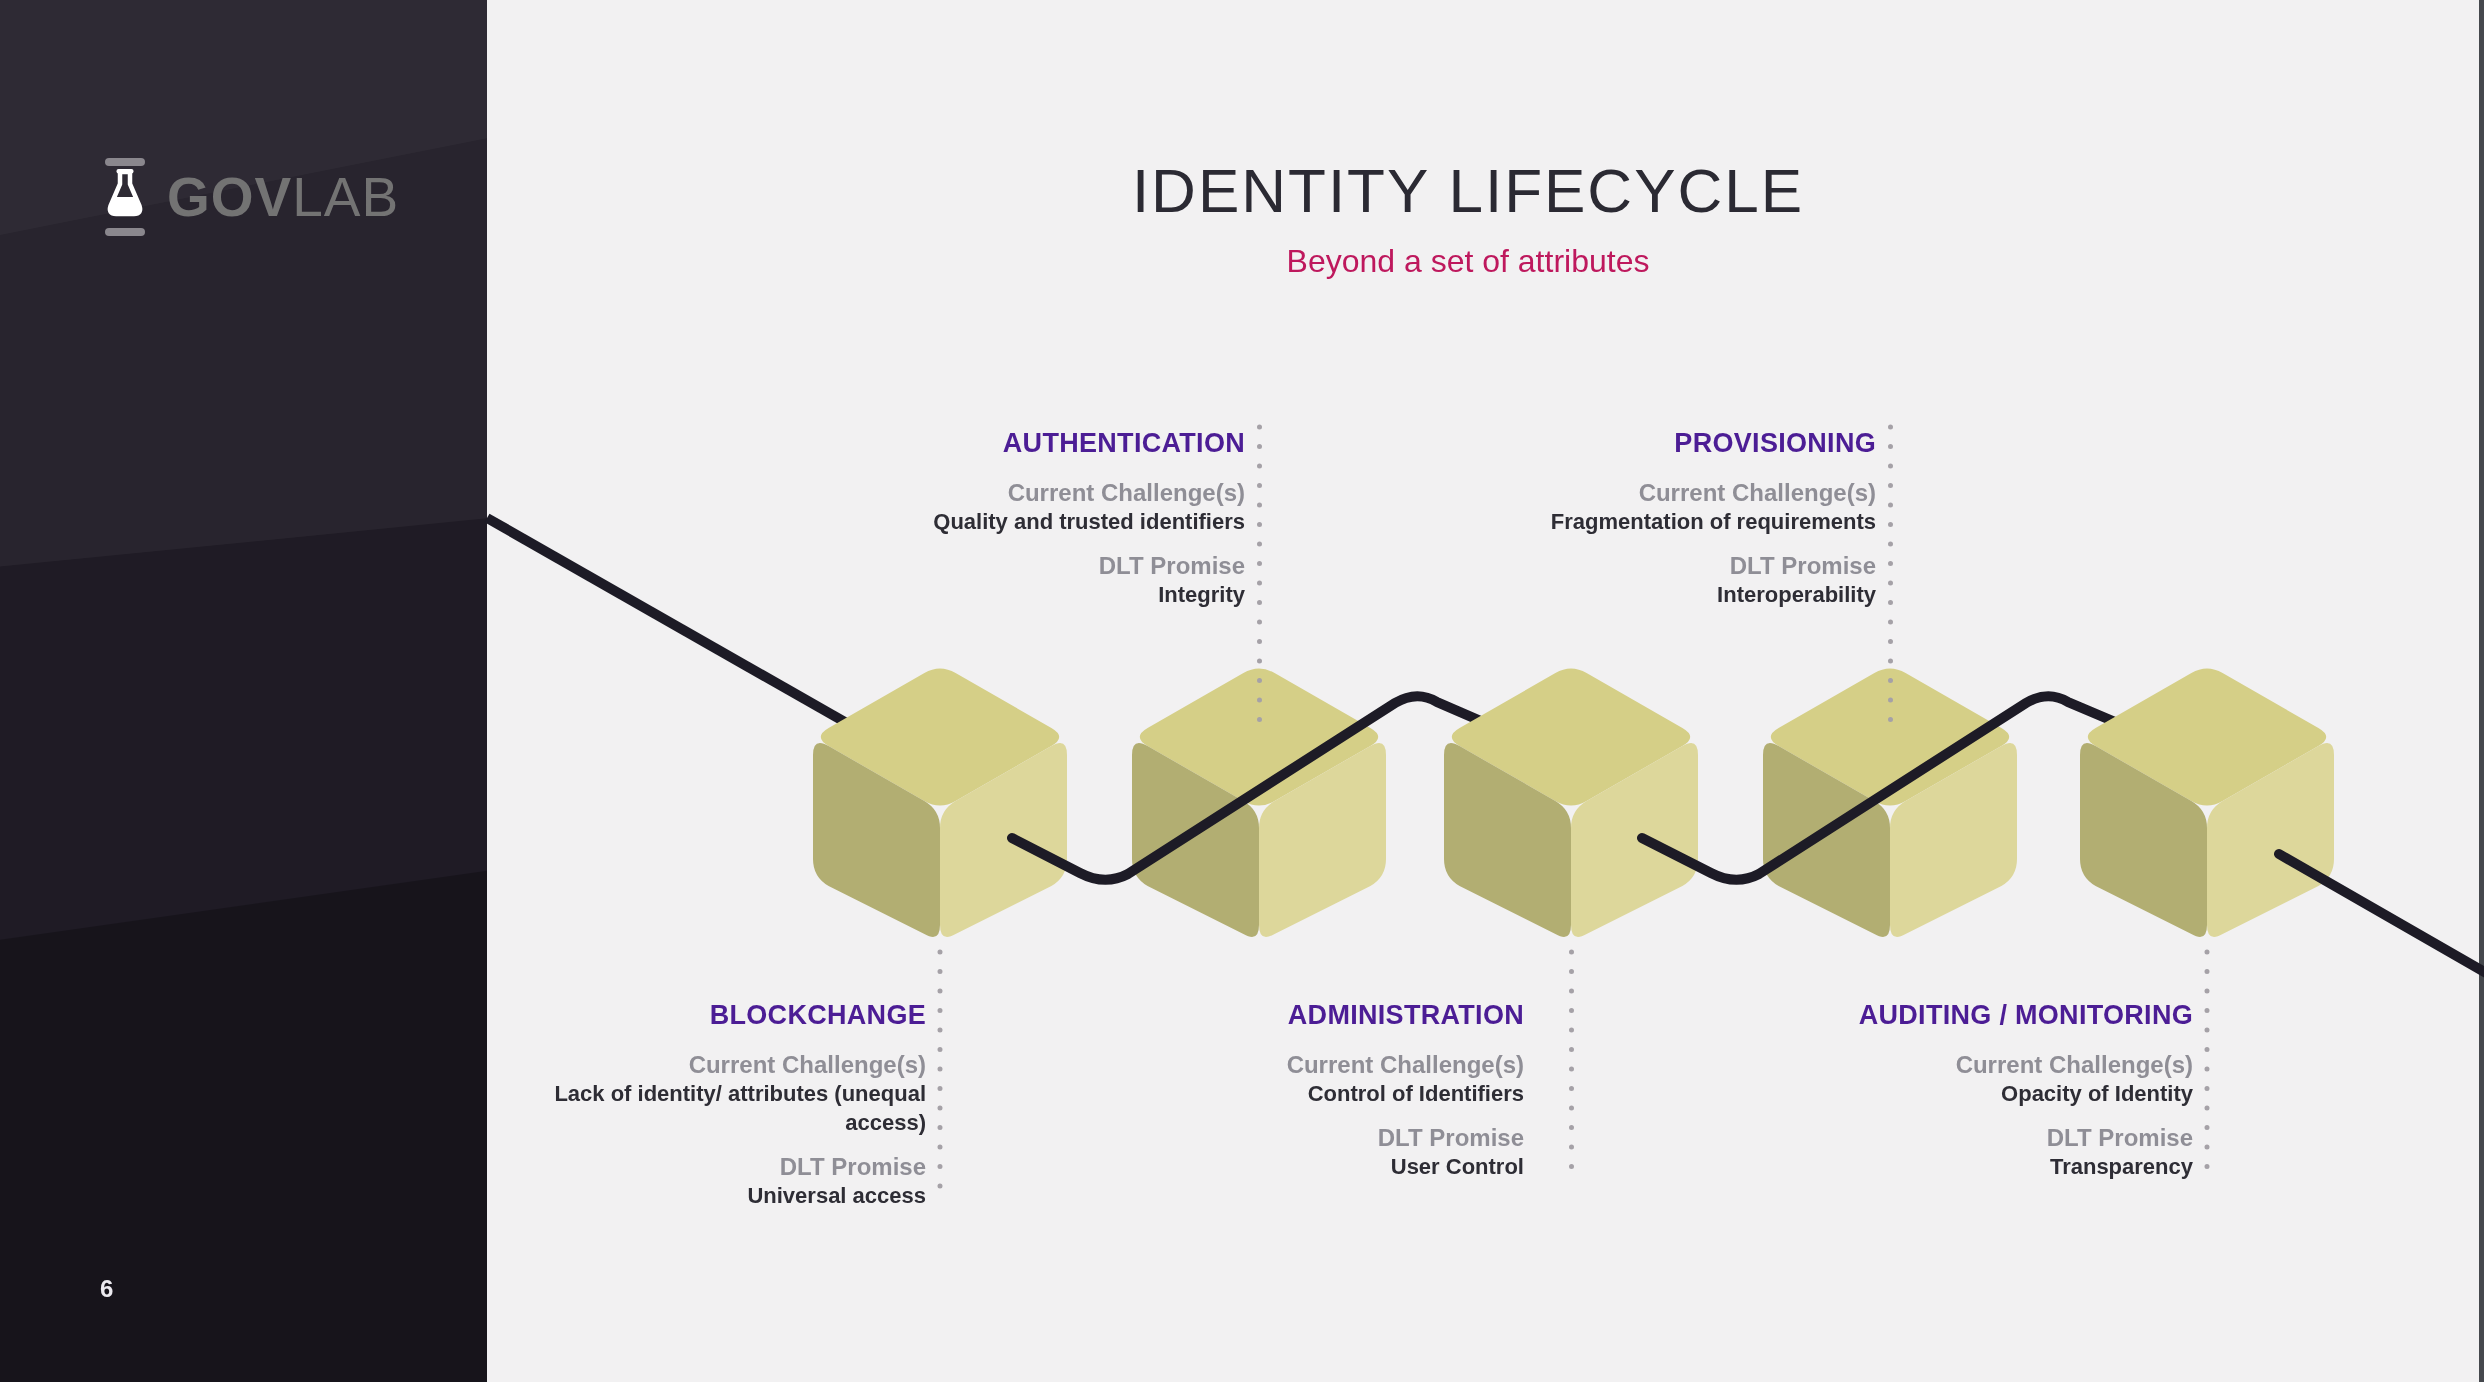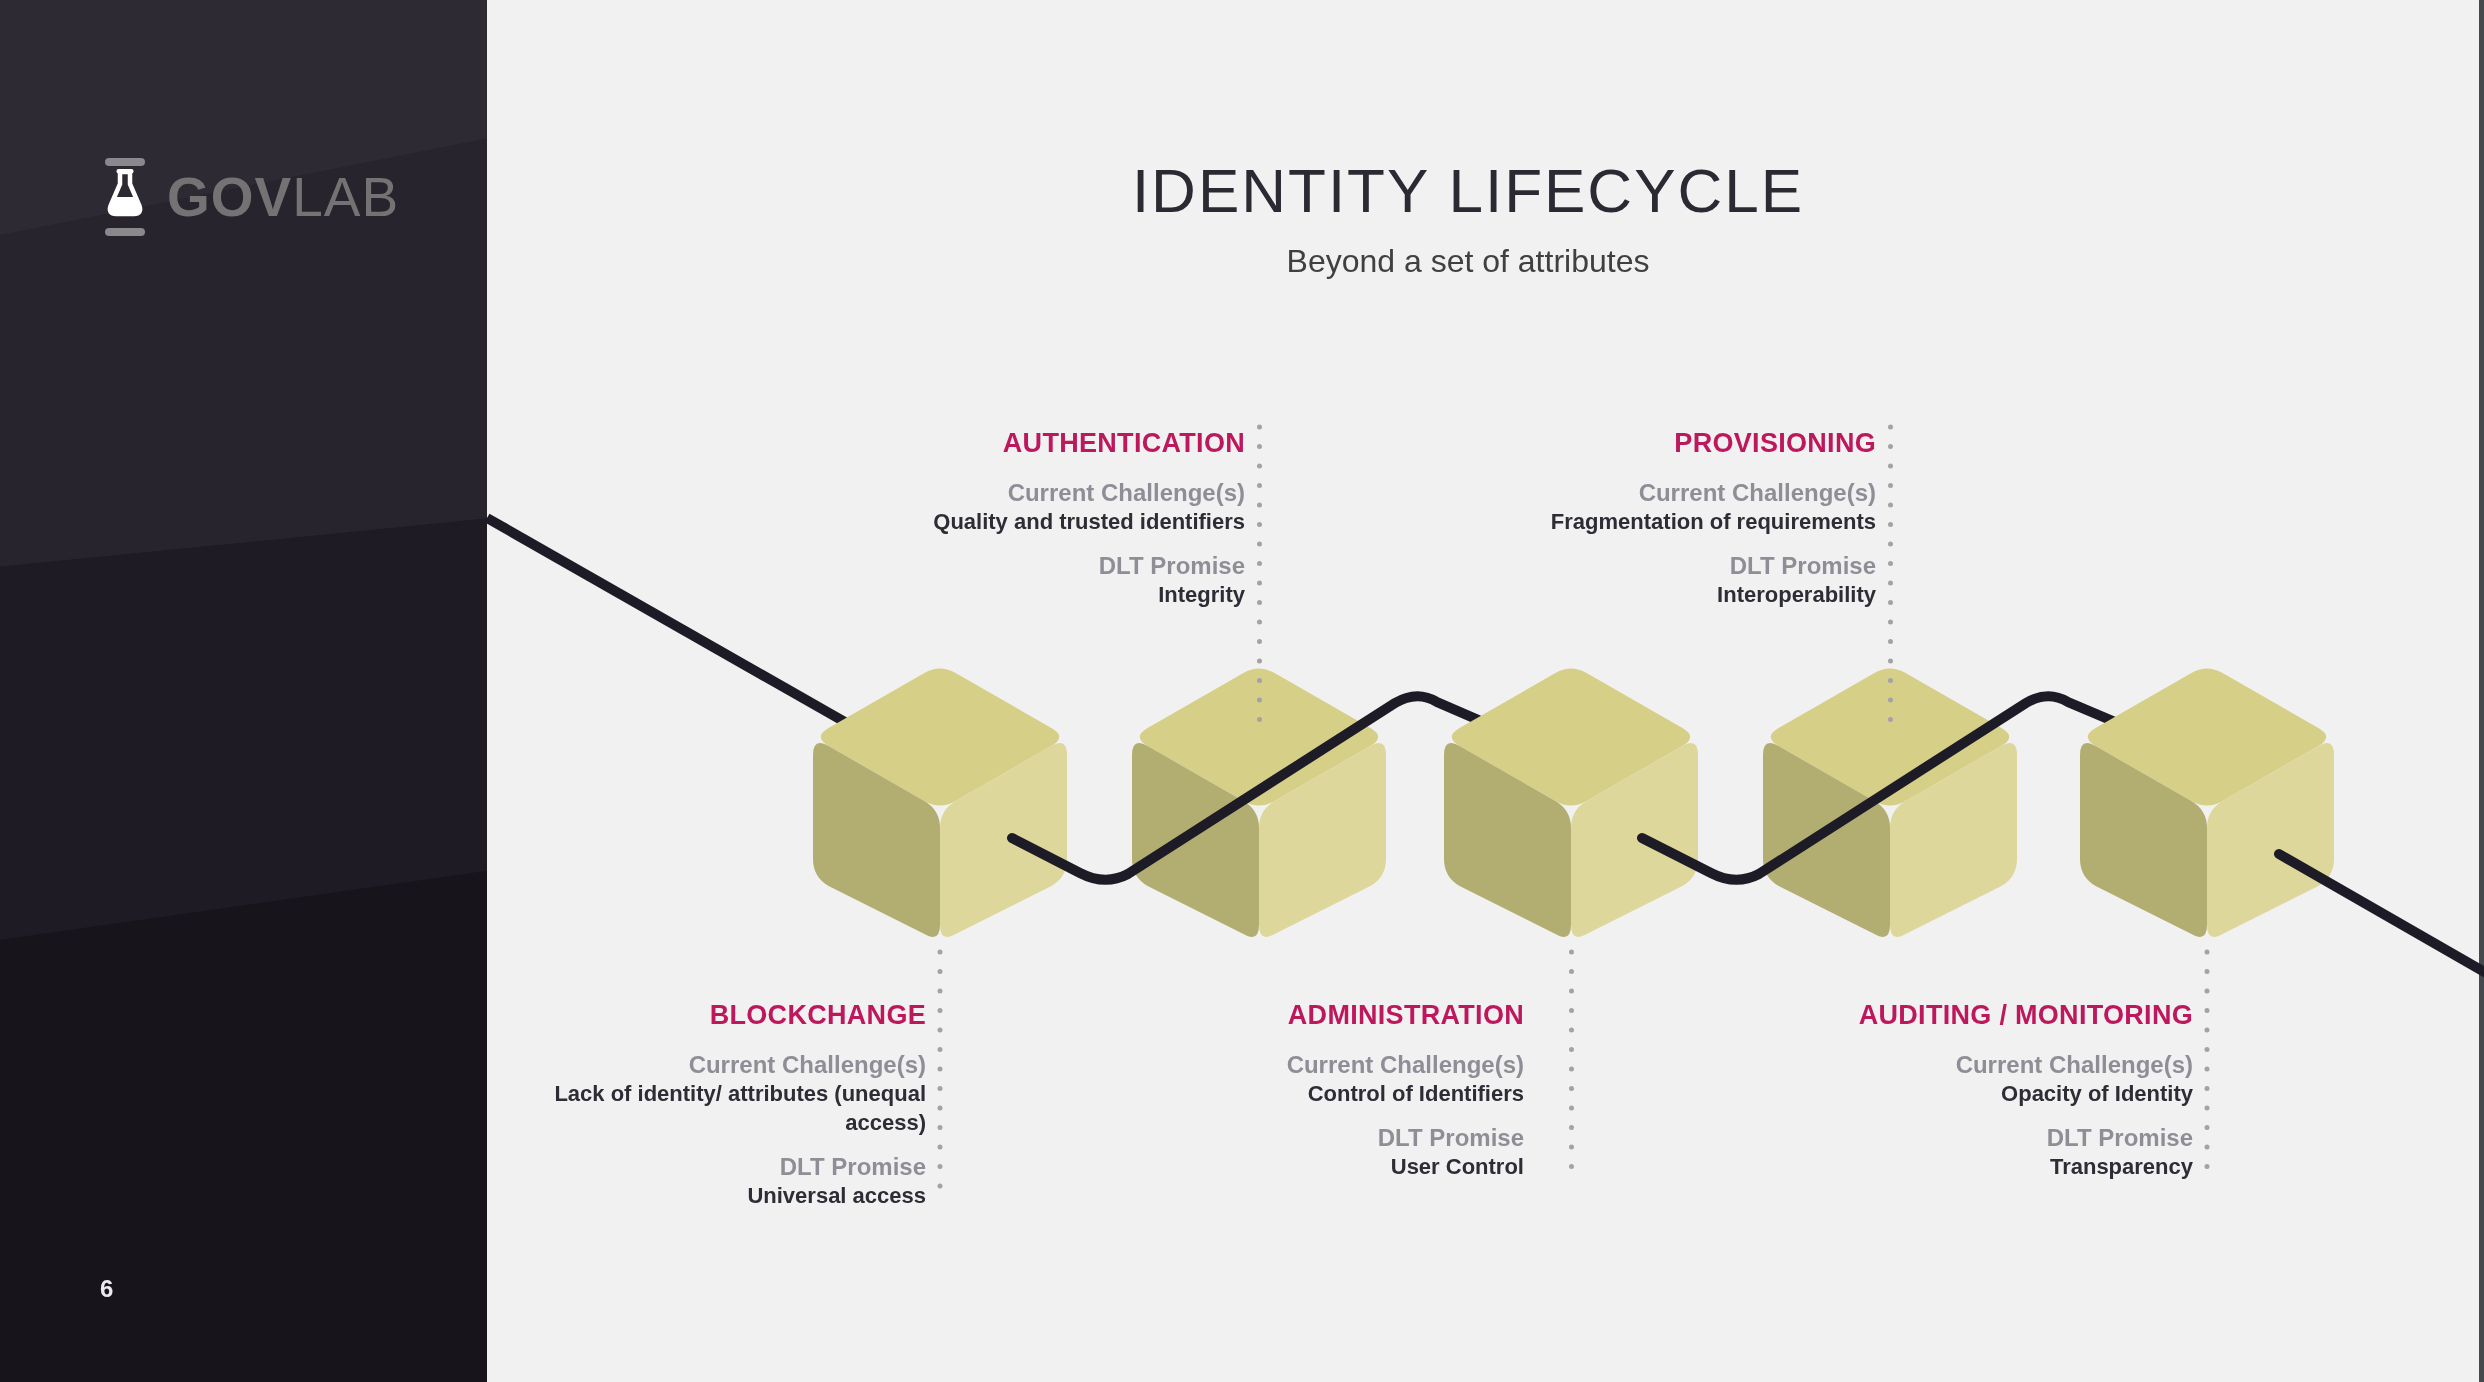--- a/index.html
+++ b/index.html
@@ -24,34 +24,34 @@
   #nav li.active{color:#ebe7a2;}
 
   #page-num{position:absolute;left:100px;top:1275px;font-size:24px;font-weight:700;color:#eceaf0;}
 
   
   #edge-strip{position:absolute;right:0;top:0;width:5px;height:1382px;background:#45484d;}
 
   
   #header{position:absolute;left:487px;top:158px;width:1997px;padding-right:75px;box-sizing:border-box;text-align:center;padding-left:40px;}
   #title{font-size:62px;line-height:66px;font-weight:300;letter-spacing:2px;color:#2b2a33;}
-  #subtitle{margin-top:18px;font-size:32px;line-height:38px;font-weight:400;color:#404040;}
+  #subtitle{margin-top:18px;font-size:32px;line-height:38px;font-weight:400;color:#be185d;}
 
   
   #diagram{position:absolute;left:0;top:0;width:2484px;height:1382px;}
   .weave{fill:none;stroke:#1d1b26;stroke-width:10;}
   .weave.capped{stroke-linecap:round;}
   .cube-top{fill:#d5cf87;}
   .cube-left{fill:#b2ae72;}
   .cube-right{fill:#ddd79b;}
   .dots{fill:none;stroke:#a5a1a7;stroke-width:5;stroke-linecap:round;stroke-dasharray:0 19.5;}
 
   
   .stage{position:absolute;width:430px;text-align:right;}
-  .stage h3{margin:0 0 21px 0;font-size:27px;line-height:30px;font-weight:700;letter-spacing:0.3px;color:#be185d;}
+  .stage h3{margin:0 0 21px 0;font-size:27px;line-height:30px;font-weight:700;letter-spacing:0.3px;color:#4c1d95;}
   .stage .group{margin:0 0 16px 0;}
   .stage .lbl{display:block;font-size:24px;line-height:28px;font-weight:700;color:#8f8e96;}
   .stage .val{display:block;font-size:22px;line-height:29px;font-weight:700;color:#2e2d35;}
   #stage-provisioning{right:1558px;top:1000px;width:420px;}
   #stage-authentication{right:1239px;top:428px;}
   #stage-administration{right:960px;top:1000px;}
   #stage-authorization{right:608px;top:428px;}
   #stage-auditing{right:291px;top:1000px;}
 </style>
 </head>

